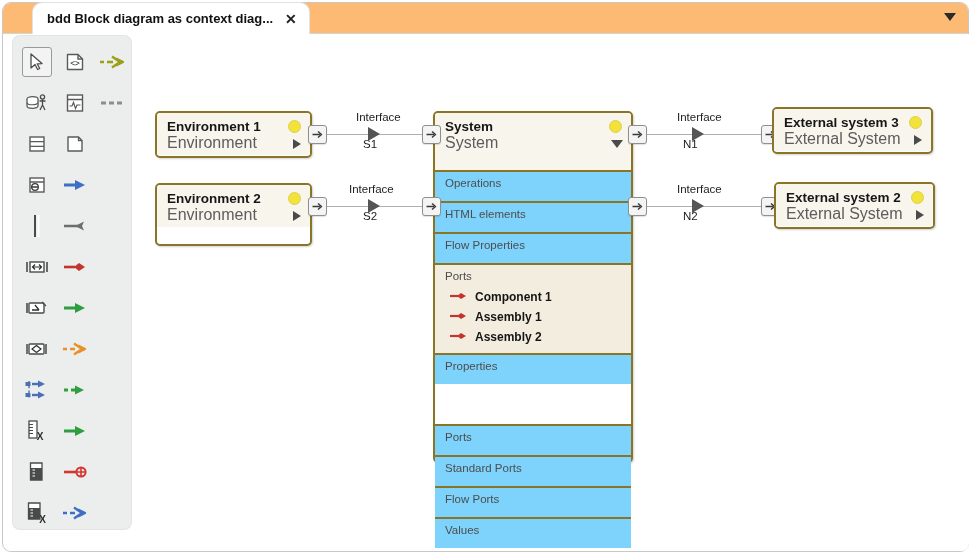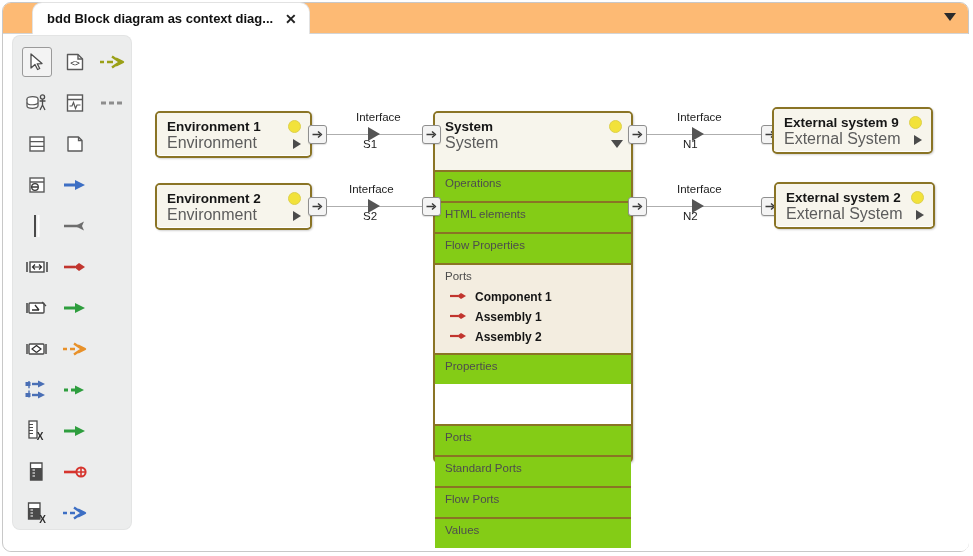--- a/index.html
+++ b/index.html
@@ -125,21 +125,21 @@
   .tri-down{
     position:absolute;right:8px;top:27px;
     width:0;height:0;
     border-left:6px solid transparent;
     border-right:6px solid transparent;
     border-top:8px solid #4b4b4b;
   }
   
   .comp{
     border-top:2px solid #8a7425;
-    background:#84cc16;
+    background:#7dd3fc;
     font-size:11.5px;color:#4d4d4d;
     padding:4px 10px 4px 10px;
     line-height:14px;
   }
   .comp-parts{
     border-top:2px solid #8a7425;
     background:#f3ede0;
     padding:4px 0 6px 0;
   }
   .comp-parts-title{
@@ -497,21 +497,21 @@
       </div>
       <div class="port" style="left:304px;top:91px;">
         <svg width="13" height="11" viewBox="0 0 13 11">
             <path d="M1.5 5.5 H9" stroke="#3a3a3a" stroke-width="1.5"></path>
             <path d="M7 2.5 L10.5 5.5 L7 8.5" fill="none" stroke="#3a3a3a" stroke-width="1.5" stroke-linejoin="round"></path>
           </svg>
       </div>
       <div class="port-label" style="left:323px;top:104px;">S1</div>
       <div class="edge-label" style="left:352px;top:77px;">Interface</div>
 
-      <div class="block" style="left:151px;top:149px;width:157px;height:47px;">
+      <div class="block" style="left:151px;top:149px;width:157px;height:63px;">
         <div class="blk-head">
           <div class="blk-name">Environment 2</div>
           <div class="blk-stereo">Environment</div>
           <div class="dot"></div>
           <div class="tri-right"></div>
         </div>
       </div>
       <div class="port" style="left:304px;top:163px;">
         <svg width="13" height="11" viewBox="0 0 13 11">
             <path d="M1.5 5.5 H9" stroke="#3a3a3a" stroke-width="1.5"></path>
@@ -601,21 +601,21 @@
       <div class="edge-label" style="left:673px;top:149px;">Interface</div>
 
       <div class="port" style="left:757px;top:91px;">
         <svg width="13" height="11" viewBox="0 0 13 11">
             <path d="M1.5 5.5 H9" stroke="#3a3a3a" stroke-width="1.5"></path>
             <path d="M7 2.5 L10.5 5.5 L7 8.5" fill="none" stroke="#3a3a3a" stroke-width="1.5" stroke-linejoin="round"></path>
           </svg>
       </div>
       <div class="block" style="left:768px;top:73px;width:161px;height:47px;">
         <div class="blk-head">
-          <div class="blk-name">External system 9</div>
+          <div class="blk-name">External system 3</div>
           <div class="blk-stereo">External System</div>
           <div class="dot"></div>
           <div class="tri-right"></div>
         </div>
       </div>
 
       <div class="port" style="left:757px;top:163px;">
         <svg width="13" height="11" viewBox="0 0 13 11">
             <path d="M1.5 5.5 H9" stroke="#3a3a3a" stroke-width="1.5"></path>
             <path d="M7 2.5 L10.5 5.5 L7 8.5" fill="none" stroke="#3a3a3a" stroke-width="1.5" stroke-linejoin="round"></path>

